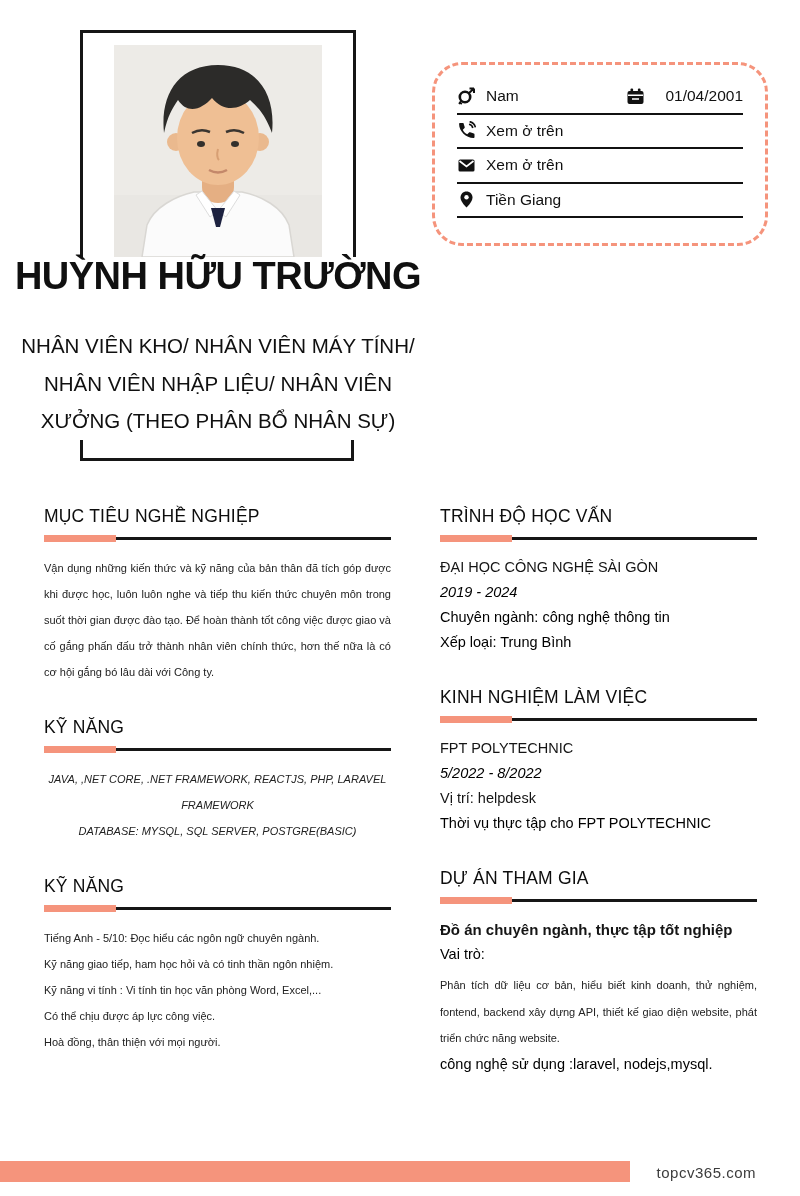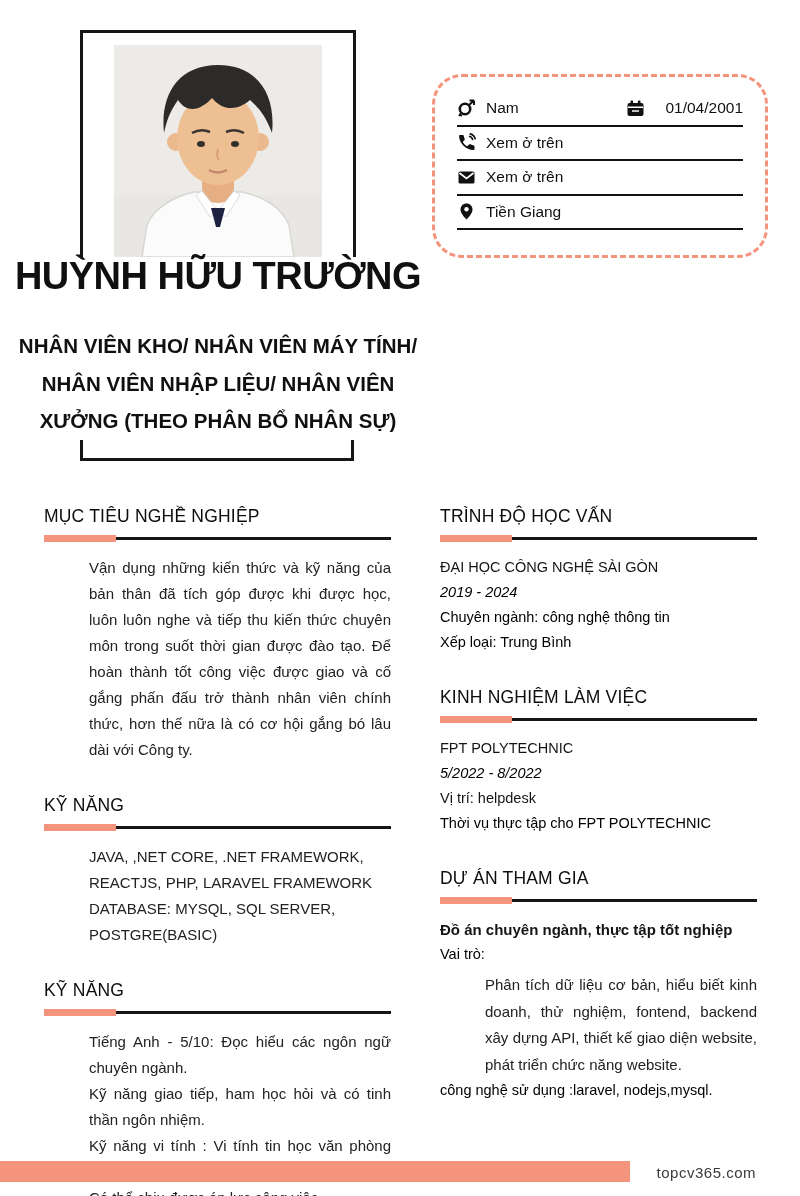--- a/index.html
+++ b/index.html
@@ -17,29 +17,29 @@
   }
   .photo-frame svg { display:block; }
   
   .name {
     position:absolute; left:8px; top:252px; width:420px; text-align:center;
     font-size:38px; font-weight:bold; color:#101010; letter-spacing:-0.5px;
     line-height:48px;
   }
   .job-title {
     position:absolute; left:12px; top:327px; width:412px; text-align:center;
-    font-size:20.5px; font-weight:bold; color:#101010; line-height:37.5px;
+    font-size:20.5px; font-weight:normal; color:#101010; line-height:37.5px;
   }
   .bottom-bracket {
     position:absolute; left:80px; top:440px; width:274px; height:21px;
     border:3px solid #161616; border-top:none;
   }
   
   .contact-box {
-    position:absolute; left:432px; top:74px; width:336px; height:184px;
+    position:absolute; left:432px; top:62px; width:336px; height:184px;
     border:3px dashed #F5947C; border-radius:30px;
     padding:15px 22px 0 22px;
   }
   .contact-row {
     display:flex; align-items:center; gap:10px; height:34.5px;
     border-bottom:2.5px solid #111;
   }
   .contact-row .c-label { font-size:15.5px; color:#111; }
   .row-right { margin-left:auto; display:flex; align-items:center; gap:20px; }
   .cicon { width:19px; height:19px; flex:0 0 auto; }
@@ -48,22 +48,22 @@
   .col-left  { left:44px;  width:347px; }
   .col-right { left:440px; width:317px; }
   .section { margin-bottom:29px; }
   .section h2 {
     font-size:17.5px; font-weight:normal; color:#0d0d0d; line-height:26px;
     letter-spacing:0.2px;
   }
   .rule { display:flex; align-items:center; margin:6px 0 13px 0; height:7px; }
   .rule .accent { width:72px; height:6.5px; background:#F5947C; }
   .rule .line   { flex:1; height:2.5px; background:#161616; }
-  .body-text { font-size:15px; line-height:26px; color:#222; text-align:justify;margin-left:45px; }
-  .plain     { text-align:left; }
+  .body-text { font-size:11px; line-height:26px; color:#222; text-align:justify; }
+  .plain     { text-align:center;font-style:italic; }
   .info-line { font-size:14.5px; line-height:25px; color:#000000; }
   .b  { font-weight:normal; color:#151515; }
   .i  { font-style:italic; }
   .proj-title { font-size:15px; font-weight:bold; line-height:25px; color:#151515; }
   .proj-desc  { margin-top:5px; line-height:26.5px; }
   
   .footer-bar {
     position:absolute; left:0; top:1161px; width:630px; height:21px;
     background:#F5947C;
   }

